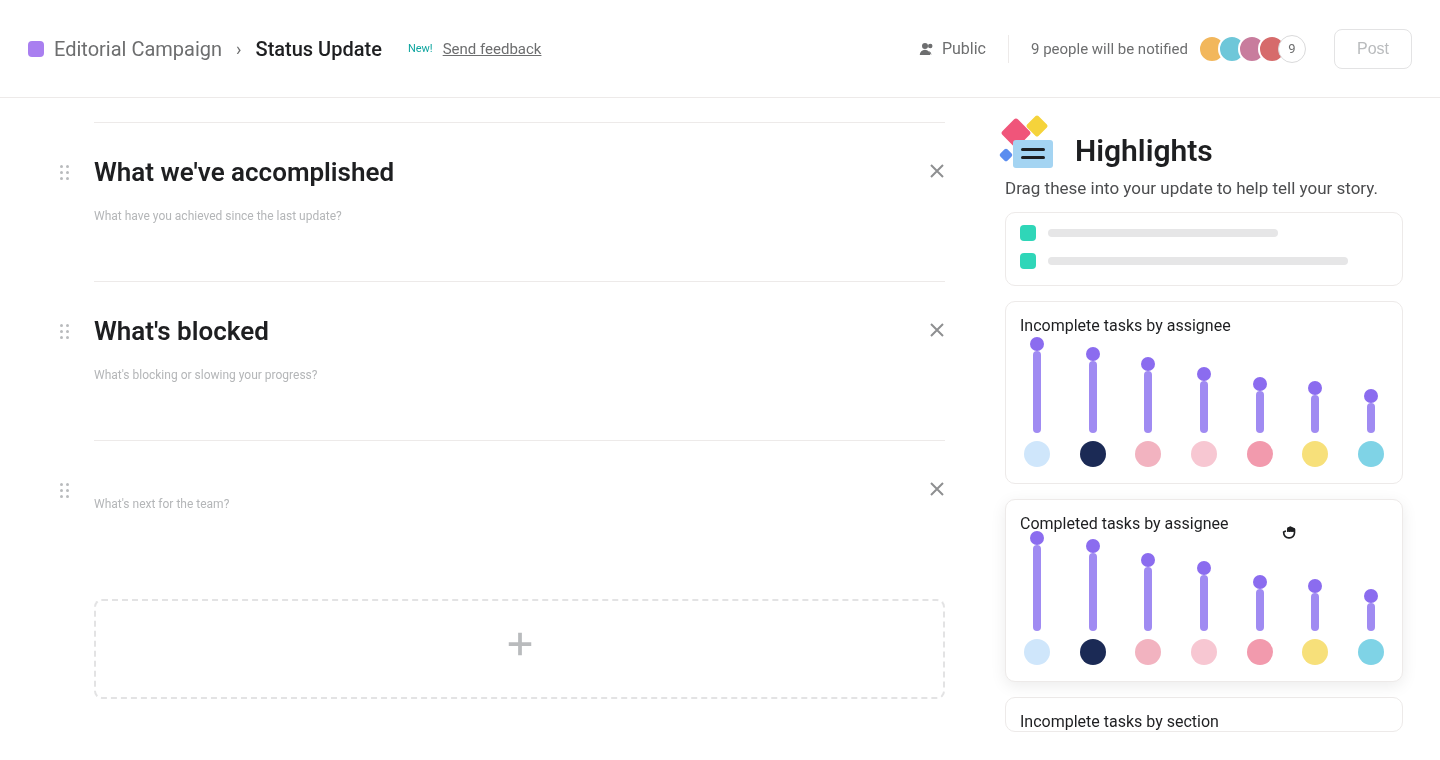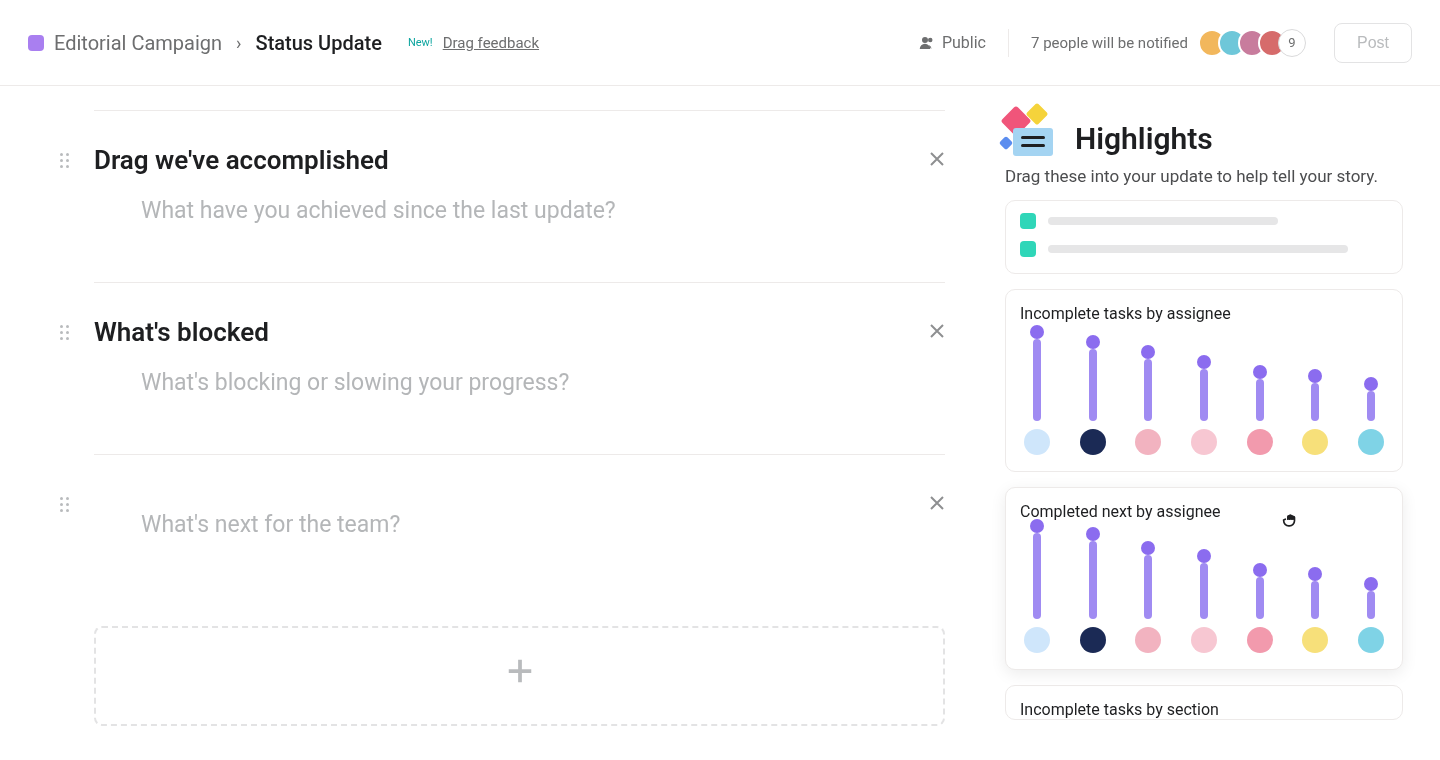--- a/index.html
+++ b/index.html
@@ -9,21 +9,21 @@
     color: #1e1f21;
     width: 1440px;
     height: 760px;
     overflow: hidden;
   }
 
   
   .header {
     display: flex;
     align-items: center;
-    height: 86px;
+    height: 98px;
     padding: 0 28px 0 28px;
     border-bottom: 1px solid #edeae9;
   }
   .proj-chip {
     width: 16px; height: 16px; border-radius: 4px;
     background: #a97ff0;
     margin-right: 10px;
   }
   .breadcrumb {
     display: flex; align-items: center; gap: 14px;
@@ -88,21 +88,21 @@
     position:absolute; left:-34px; top:42px;
     color:#b9bbbd; cursor:grab; font-size:14px;
     display:flex; flex-direction:column; gap:3px;
   }
   .drag .row{display:flex;gap:3px;}
   .drag .d{width:3px;height:3px;border-radius:50%;background:#b9bbbd;}
   .section h2 {
     font-size:26px; font-weight:600; color:#1e1f21;
   }
   .section .ph {
-    margin-top:22px; font-size:23px; color:#b4b6b8;margin-left:47px;
+    margin-top:22px; font-size:12px; color:#b4b6b8;
   }
   .section .close {
     position:absolute; top:40px; right:0; cursor:pointer;
   }
   .section .close svg{width:16px;height:16px;stroke:#8e8f91;stroke-width:2;fill:none;}
 
   .addblock{
     margin-top:30px;
     border:2px dashed #e3e3e4; border-radius:8px;
     height:100px; display:flex;align-items:flex-start;justify-content:center;
@@ -159,34 +159,34 @@
 <body>
 
 <div class="header">
   <div class="proj-chip"></div>
   <div class="breadcrumb">
     <span class="project">Editorial Campaign</span>
     <span class="sep">›</span>
     <span class="current">Status Update</span>
   </div>
   <span class="new-pill">New!</span>
-  <span class="feedback">Drag feedback</span>
+  <span class="feedback">Send feedback</span>
 
   <div class="header-spacer"></div>
 
   <div class="public">
     <svg viewBox="0 0 24 24">
         <path d="M12 12a4 4 0 100-8 4 4 0 000 8zm-7 8a7 7 0 0114 0H5zM19 11a3 3 0 100-6 3 3 0 000 6zm1.5 9a5.5 5.5 0 00-4.2-5.3" fill="#6d6e6f"></path>
       </svg>
     <span>Public</span>
   </div>
 
   <div class="vdiv"></div>
 
-  <span class="notify">7 people will be notified</span>
+  <span class="notify">9 people will be notified</span>
   <div class="avatars">
     <div class="av av1"></div>
     <div class="av av2"></div>
     <div class="av av3"></div>
     <div class="av av4"></div>
     <div class="count">9</div>
   </div>
 
   <button class="post-btn">Post</button>
 </div>
@@ -203,21 +203,21 @@
           </div>
         <div class="row">
             <div class="d"></div>
             <div class="d"></div>
           </div>
         <div class="row">
             <div class="d"></div>
             <div class="d"></div>
           </div>
       </div>
-      <h2>Drag we've accomplished</h2>
+      <h2>What we've accomplished</h2>
       <div class="ph">What have you achieved since the last update?</div>
       <div class="close">
         <svg viewBox="0 0 16 16">
             <path d="M2 2l12 12M14 2L2 14"></path>
           </svg>
       </div>
     </div>
 
     <div class="section">
       <div class="drag">
@@ -345,21 +345,21 @@
             <div class="stick-wrap">
               <div class="ball"></div>
               <div class="stick" style="height: 30px;"></div>
             </div>
             <div class="pav c6"></div>
           </div>
         </div>
     </div>
 
     <div class="card hover" style="position:relative">
-      <div class="ctitle">Completed next by assignee</div>
+      <div class="ctitle">Completed tasks by assignee</div>
       <div class="lolli" id="chart1">
           <div class="lol">
             <div class="stick-wrap">
               <div class="ball"></div>
               <div class="stick" style="height: 86px;"></div>
             </div>
             <div class="pav c0"></div>
           </div>
           <div class="lol">
             <div class="stick-wrap">

